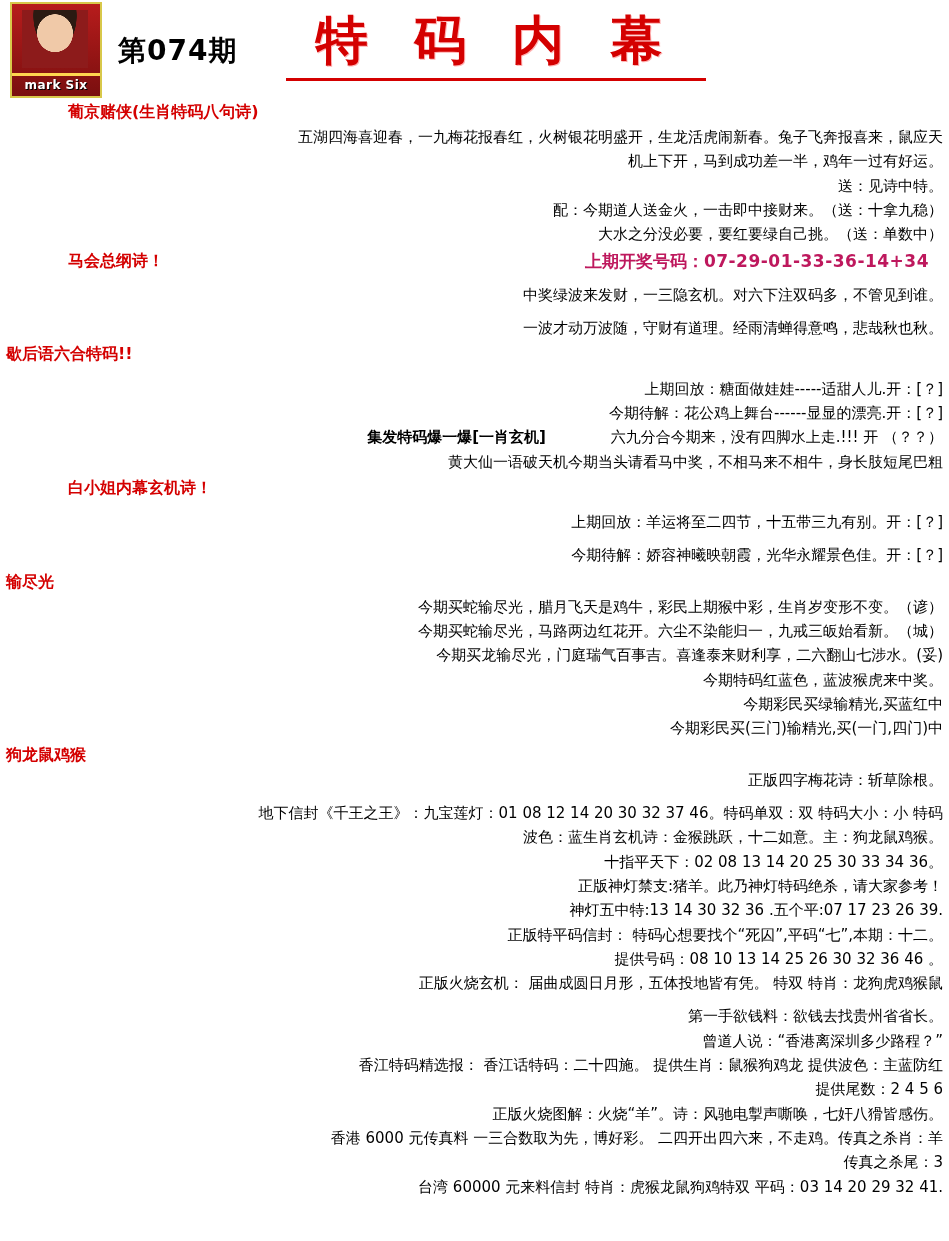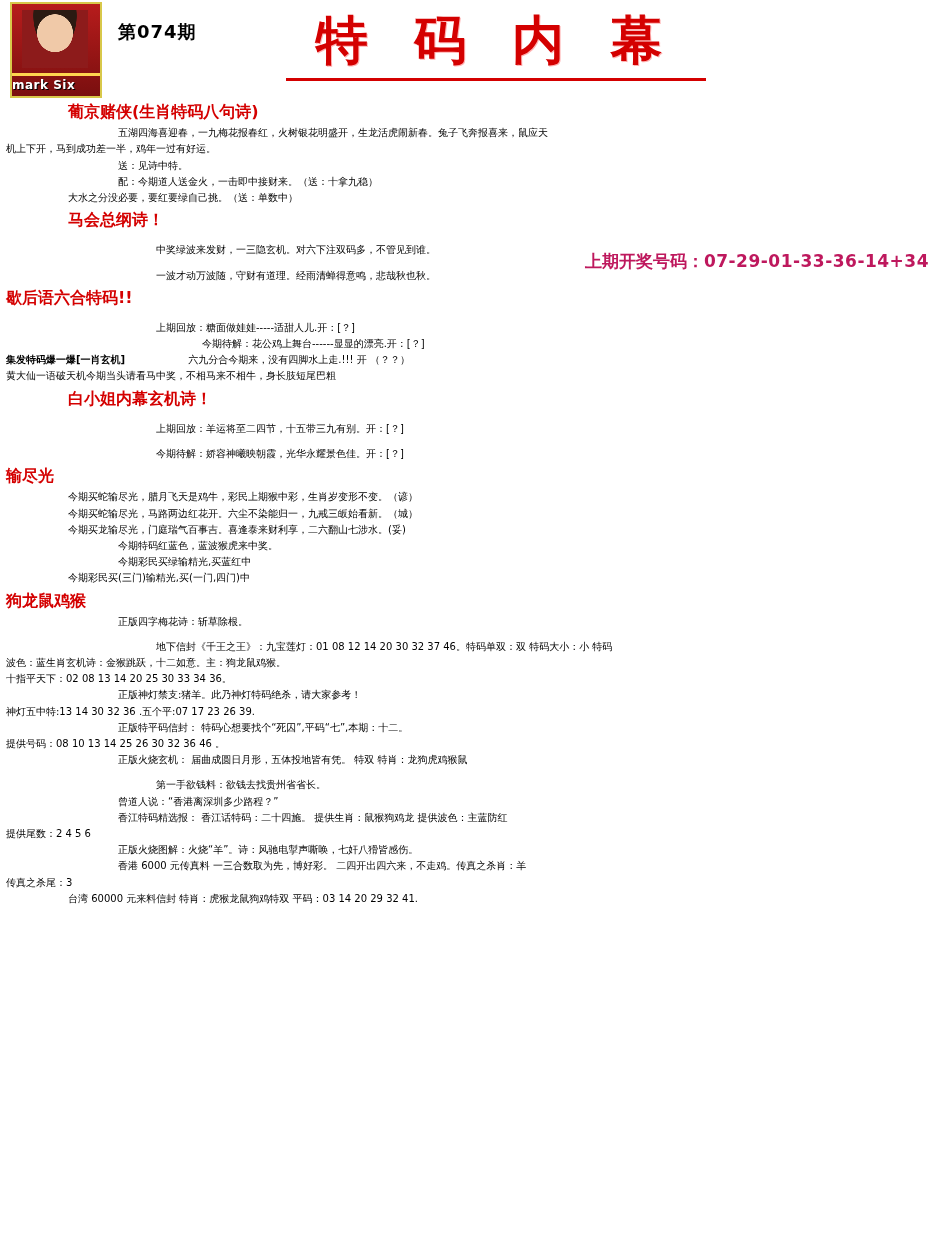--- a/index.html
+++ b/index.html
@@ -43,38 +43,38 @@
     left: 10px; top: 6px;
     width: 66px; height: 58px;
     background:
       radial-gradient(ellipse at 50% 40%, #f0c9a8 0 38%, rgba(240,201,168,0) 39%),
       radial-gradient(ellipse at 50% 10%, #2b1a12 0 46%, rgba(43,26,18,0) 47%),
       #8d1b1b;
   }
   .logo .marksix {
     position: absolute;
     left: 0; right: 0; bottom: 4px;
-    text-align: left;
+    text-align: center;
     color: #ffffff;
     font-size: 12px;
     font-weight: bold;
     letter-spacing: 0.5px;
     text-shadow: 1px 1px 0 #000;
   }
   .logo .stripe {
     position: absolute;
     left: 0; right: 0; bottom: 20px;
     height: 3px;
     background: #ffd54f;
   }
   .issue {
     position: absolute;
     left: 112px;
-    top: 20px;
-    font-size: 18px;
+    top: 32px;
+    font-size: 28px;
     font-weight: bold;
     letter-spacing: 1px;
     text-align: center;
   }
   .title-wrap {
     position: absolute;
     left: 280px;
     top: 6px;
     width: 420px;
     text-align: center;
@@ -114,21 +114,21 @@
     top: 152px;
     font-weight: bold;
     font-size: 17px;
     color: #be185d;
     white-space: nowrap;
   }
   .body {
     position: relative;
     margin-top: 2px;
   }
-  .poem-body { font-size: 10px; }
+  .poem-body { font-size: 15px; text-align: right; }
   .numbers { letter-spacing: 0.5px; }
 </style>
 </head>
 <body>
 
 <div class="page">
 
   <div class="header">
     <div class="logo">
       <div class="face"></div>

